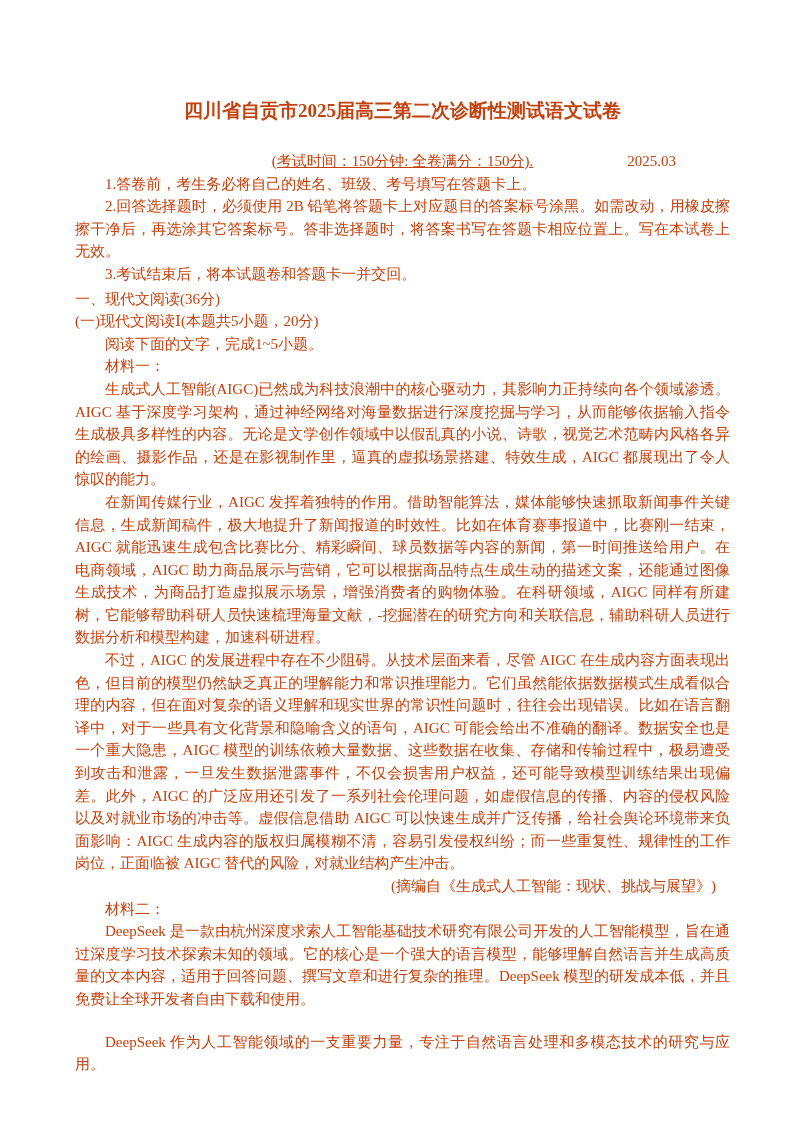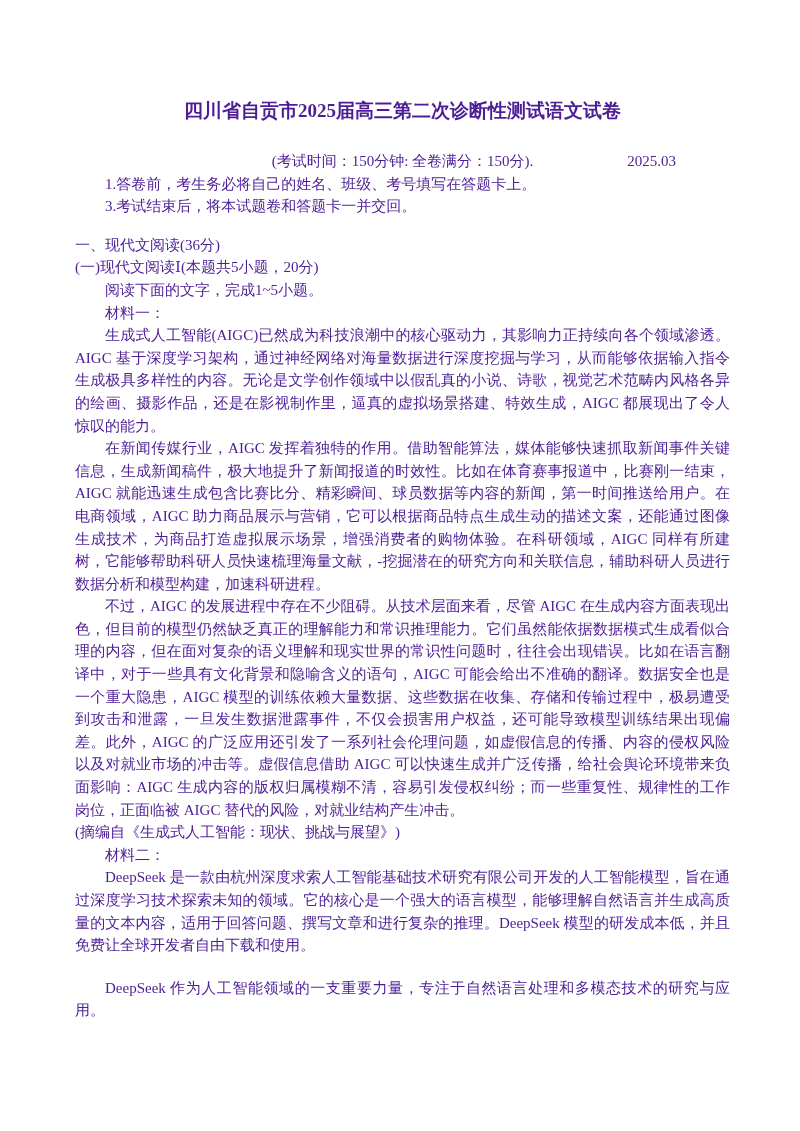--- a/index.html
+++ b/index.html
@@ -6,71 +6,73 @@
     margin: 0;
     padding: 0;
     background: #ffffff;
   }
   .page {
     position: relative;
     width: 800px;
     height: 1131px;
     box-sizing: border-box;
     background: #ffffff;
-    color: #4c1d95;
+    color: #c2410c;
     padding: 98px 70px 30px 75px;
     font-family: "Liberation Serif", "DejaVu Serif", serif;
     font-size: 15px;
     line-height: 22.6px;
     overflow: hidden;
   }
   .title {
     font-size: 19px;
     font-weight: bold;
     text-align: center;
     line-height: 26px;
     margin: 0 0 26px 0;
   }
   .meta {
     position: relative;
     text-align: center;
     margin: 0;
+    text-decoration: underline;
   }
   .meta .date {
     position: absolute;
     right: 54px;
     top: 0;
   }
   p {
     margin: 0;
     text-align: justify;
   }
   .indent { text-indent: 2em; }
-  .section { margin-top: 16px; }
+  .section { margin-top: 2px; }
   .attribution {
-    text-align: left;
+    text-align: right;
     padding-right: 14px;
   }
   .gap-top { margin-top: 20px; }
 </style>
 </head>
 <body>
 
 <div class="page">
 
   <h1 class="title">四川省自贡市2025届高三第二次诊断性测试语文试卷</h1>
 
   <div class="meta">
     <span>(考试时间：150分钟: 全卷满分：150分).</span>
     <span class="date">2025.03</span>
   </div>
 
 
   <p class="indent">1.答卷前，考生务必将自己的姓名、班级、考号填写在答题卡上。</p>
 
+  <p class="indent">2.回答选择题时，必须使用 2B 铅笔将答题卡上对应题目的答案标号涂黑。如需改动，用橡皮擦擦干净后，再选涂其它答案标号。答非选择题时，将答案书写在答题卡相应位置上。写在本试卷上无效。</p>
 
   <p class="indent">3.考试结束后，将本试题卷和答题卡一并交回。</p>
 
   <p class="section">一、现代文阅读(36分)</p>
 
   <p>(一)现代文阅读Ⅰ(本题共5小题，20分)</p>
 
   <p class="indent">阅读下面的文字，完成1~5小题。</p>
 
   <p class="indent">材料一：</p>

